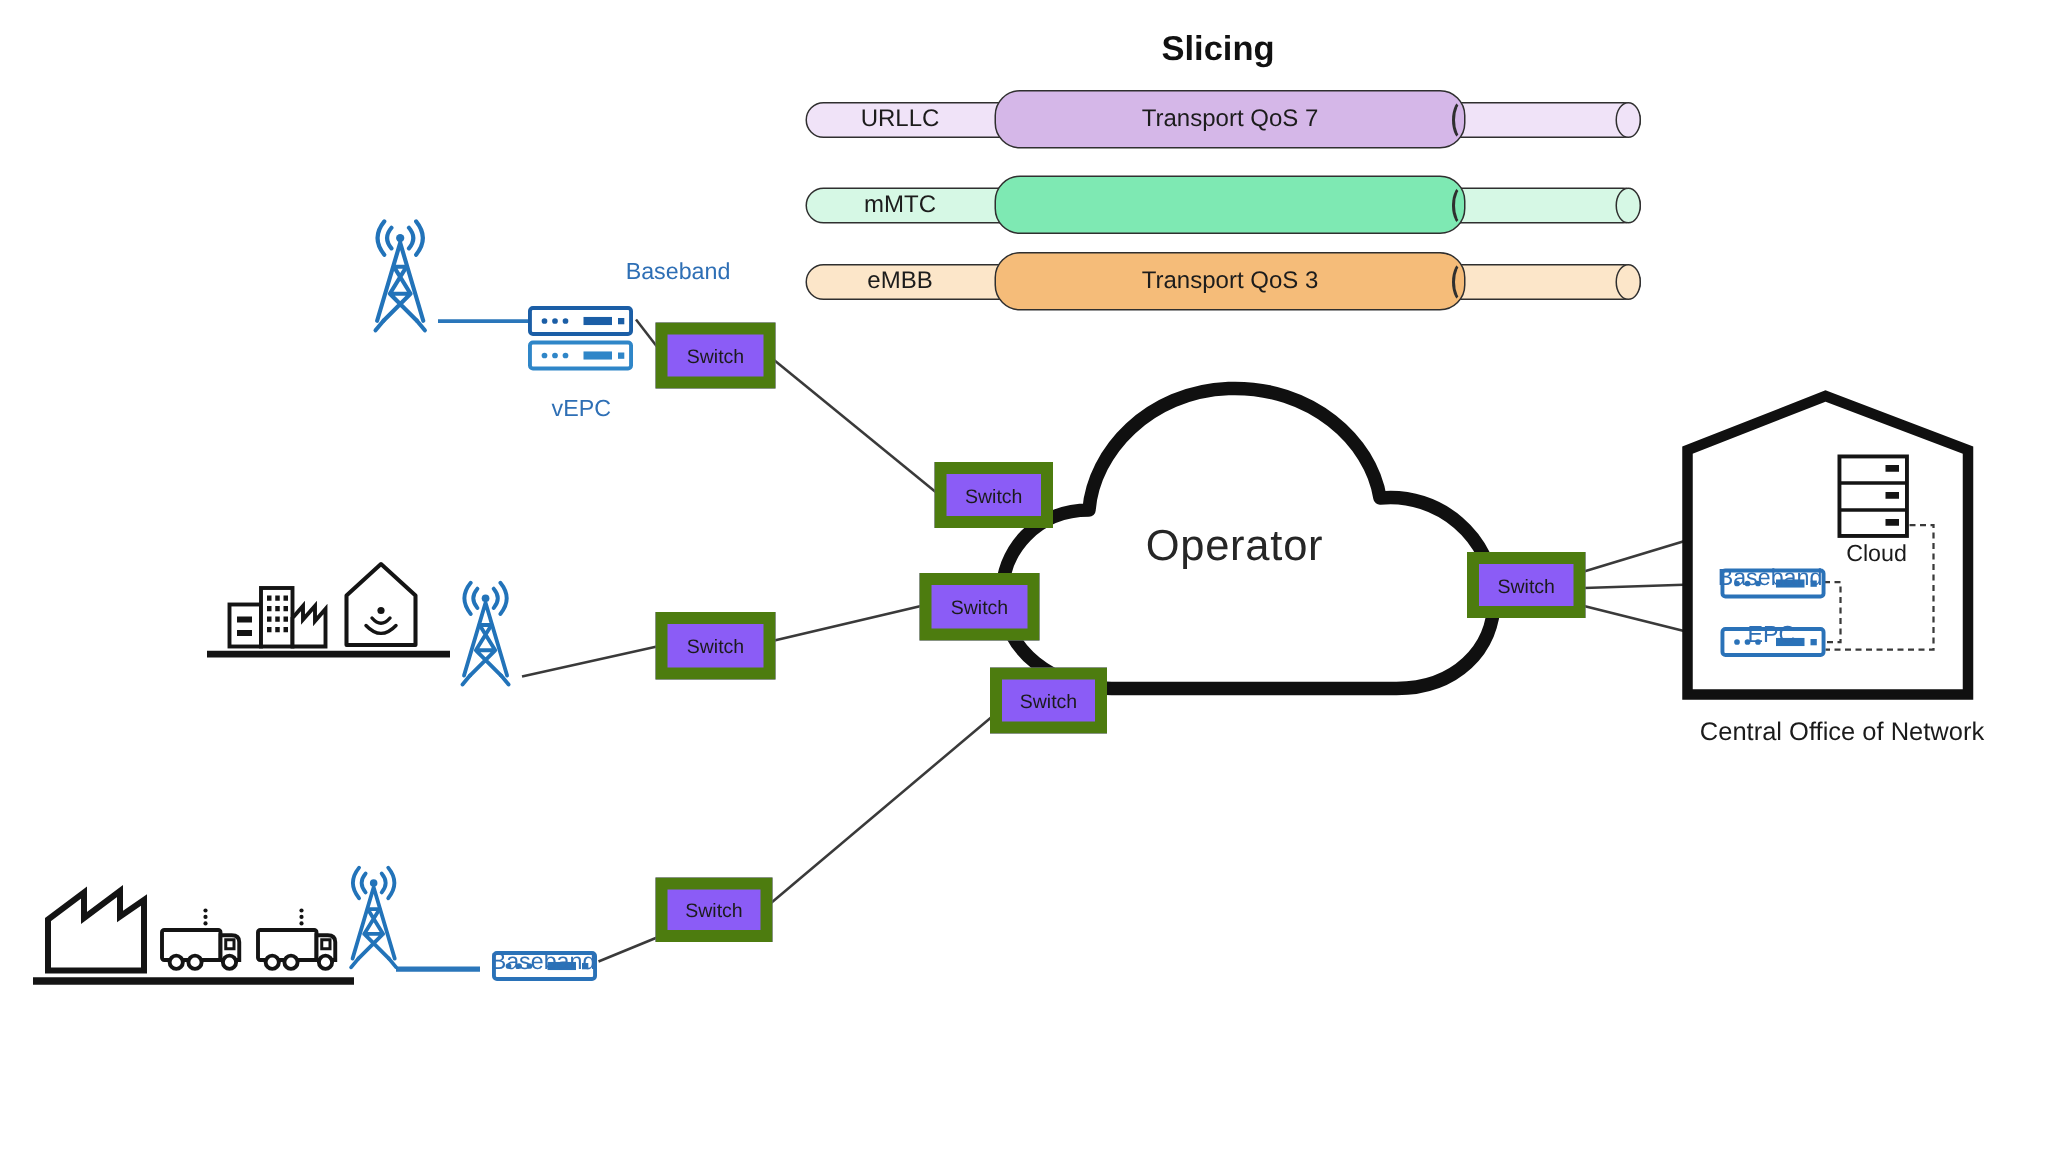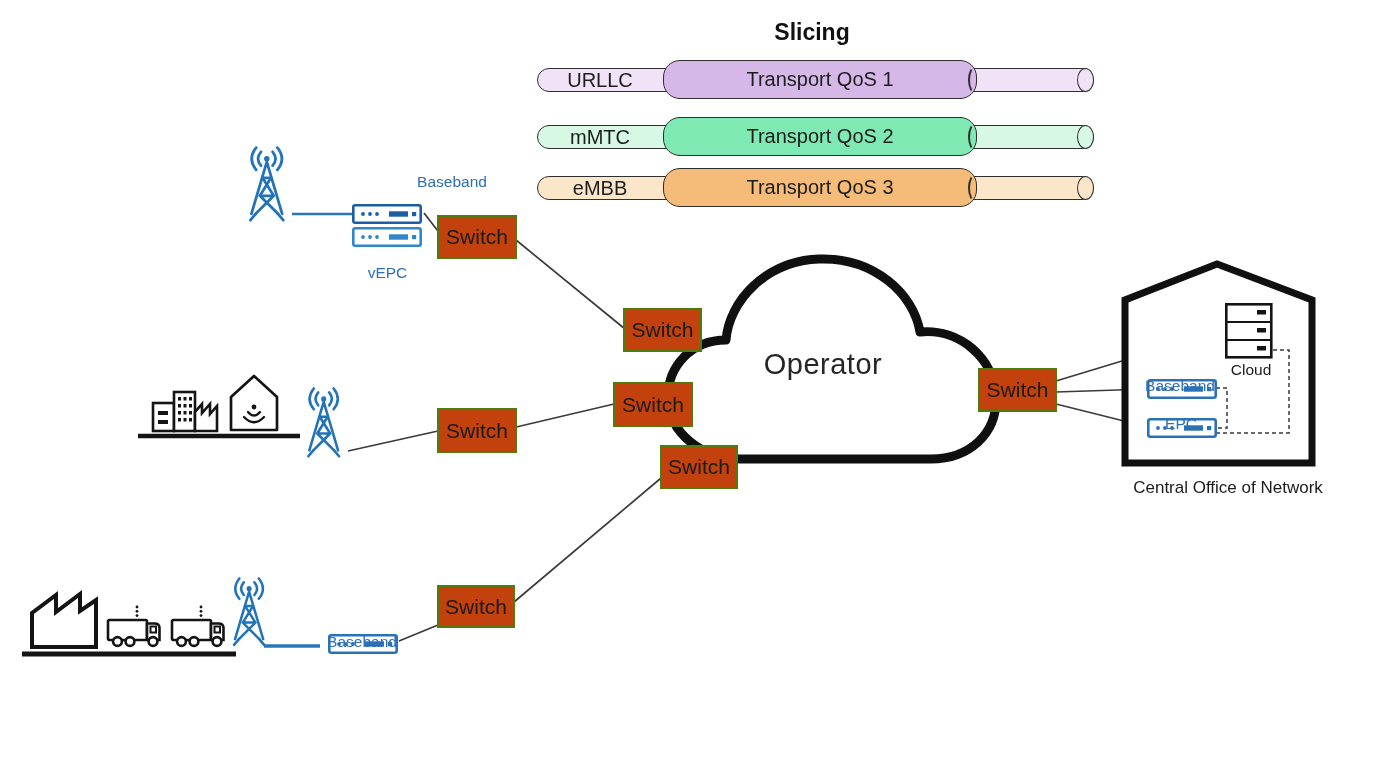--- a/index.html
+++ b/index.html
@@ -4,31 +4,31 @@
 <style>
   html,body{margin:0;padding:0;background:#fff;}
   #canvas{
     position:relative;width:1376px;height:774px;background:#fff;overflow:hidden;
     font-family:"Liberation Sans","DejaVu Sans",sans-serif;color:#1b1b1b;
   }
   #diagram-svg{position:absolute;left:0;top:0;z-index:0;}
   .lbl{position:absolute;text-align:center;white-space:nowrap;}
   .blue{color:#2e6fb5;}
   .switch{
-    position:absolute;z-index:3;background:#c2410c;border:2px solid #4d7c0f;
+    position:absolute;z-index:3;background:#8b5cf6;border:8px solid #4d7c0f;
     display:flex;align-items:center;justify-content:center;
-    font-size:21px;color:#1b1b1b;box-sizing:border-box;
+    font-size:13px;color:#1b1b1b;box-sizing:border-box;
   }
   
   .pipe-thin{position:absolute;z-index:1;height:24px;border:1.8px solid #2f2f2f;border-radius:12px;box-sizing:border-box;}
   .pipe-thick{position:absolute;z-index:2;height:39px;border:1.8px solid #2f2f2f;border-radius:17px;box-sizing:border-box;}
   .pipe-cap{position:absolute;z-index:3;width:17px;height:24px;border:1.8px solid #2f2f2f;border-radius:50%;box-sizing:border-box;}
   .pipe-joint{position:absolute;z-index:3;width:15px;height:28px;border:2px solid transparent;
     border-left-color:#2f2f2f;border-radius:50%;box-sizing:border-box;background:transparent;}
-  .pipe-label{position:absolute;z-index:4;font-size:20px;color:#1c1c1c;text-align:center;}
+  .pipe-label{position:absolute;z-index:4;font-size:16px;color:#1c1c1c;text-align:center;}
   .title{position:absolute;z-index:4;font-weight:bold;font-size:23px;color:#111;text-align:center;}
   .tn-text{position:absolute;z-index:2;font-size:29px;color:#262626;text-align:center;letter-spacing:0.5px;}
   .small-blue{font-size:15.5px;margin-top:16px;}
   .co-caption{position:absolute;z-index:2;font-size:17px;color:#1b1b1b;text-align:center;line-height:22px;}
 </style>
 </head>
 <body>
 
 <div id="canvas">
 
@@ -148,29 +148,28 @@
   </svg>
 
   <div class="title lbl" style="left:702px;top:19px;width:220px;">Slicing</div>
 
   <div class="pipe-thin" style="left: 537px; top: 68px; width: 152px; background-color: rgb(240, 227, 248);"></div>
   <div class="pipe-thin" style="left: 961px; top: 68px; width: 133px; background-color: rgb(240, 227, 248);"></div>
   <div class="pipe-cap" style="left: 1077px; top: 68px; background-color: rgb(240, 227, 248);"></div>
   <div class="pipe-thick" style="left: 663px; top: 60px; width: 314px; background-color: rgb(213, 183, 232);"></div>
   <div class="pipe-joint" style="left:968px;top:66px;"></div>
   <div class="pipe-label" style="left:537px;top:68px;width:126px;line-height:24px;">URLLC</div>
-  <div class="pipe-label" style="left:663px;top:60px;width:314px;line-height:39px;">Transport QoS 1</div>
+  <div class="pipe-label" style="left:663px;top:60px;width:314px;line-height:39px;">Transport QoS 7</div>
 
   <div class="pipe-thin" style="left: 537px; top: 125px; width: 152px; background-color: rgb(214, 248, 229);"></div>
   <div class="pipe-thin" style="left: 961px; top: 125px; width: 133px; background-color: rgb(214, 248, 229);"></div>
   <div class="pipe-cap" style="left: 1077px; top: 125px; background-color: rgb(214, 248, 229);"></div>
   <div class="pipe-thick" style="left: 663px; top: 117px; width: 314px; background-color: rgb(126, 233, 179);"></div>
   <div class="pipe-joint" style="left:968px;top:123px;"></div>
   <div class="pipe-label" style="left:537px;top:125px;width:126px;line-height:24px;">mMTC</div>
-  <div class="pipe-label" style="left:663px;top:117px;width:314px;line-height:39px;">Transport QoS 2</div>
 
   <div class="pipe-thin" style="left: 537px; top: 176px; width: 152px; background-color: rgb(252, 230, 201);"></div>
   <div class="pipe-thin" style="left: 961px; top: 176px; width: 133px; background-color: rgb(252, 230, 201);"></div>
   <div class="pipe-cap" style="left: 1077px; top: 176px; background-color: rgb(252, 230, 201);"></div>
   <div class="pipe-thick" style="left: 663px; top: 168px; width: 314px; background-color: rgb(245, 188, 121);"></div>
   <div class="pipe-joint" style="left:968px;top:174px;"></div>
   <div class="pipe-label" style="left:537px;top:176px;width:126px;line-height:24px;">eMBB</div>
   <div class="pipe-label" style="left:663px;top:168px;width:314px;line-height:39px;">Transport QoS 3</div>
 
   <div class="switch" style="left:437px;top:215px;width:80px;height:44px;">Switch</div>

